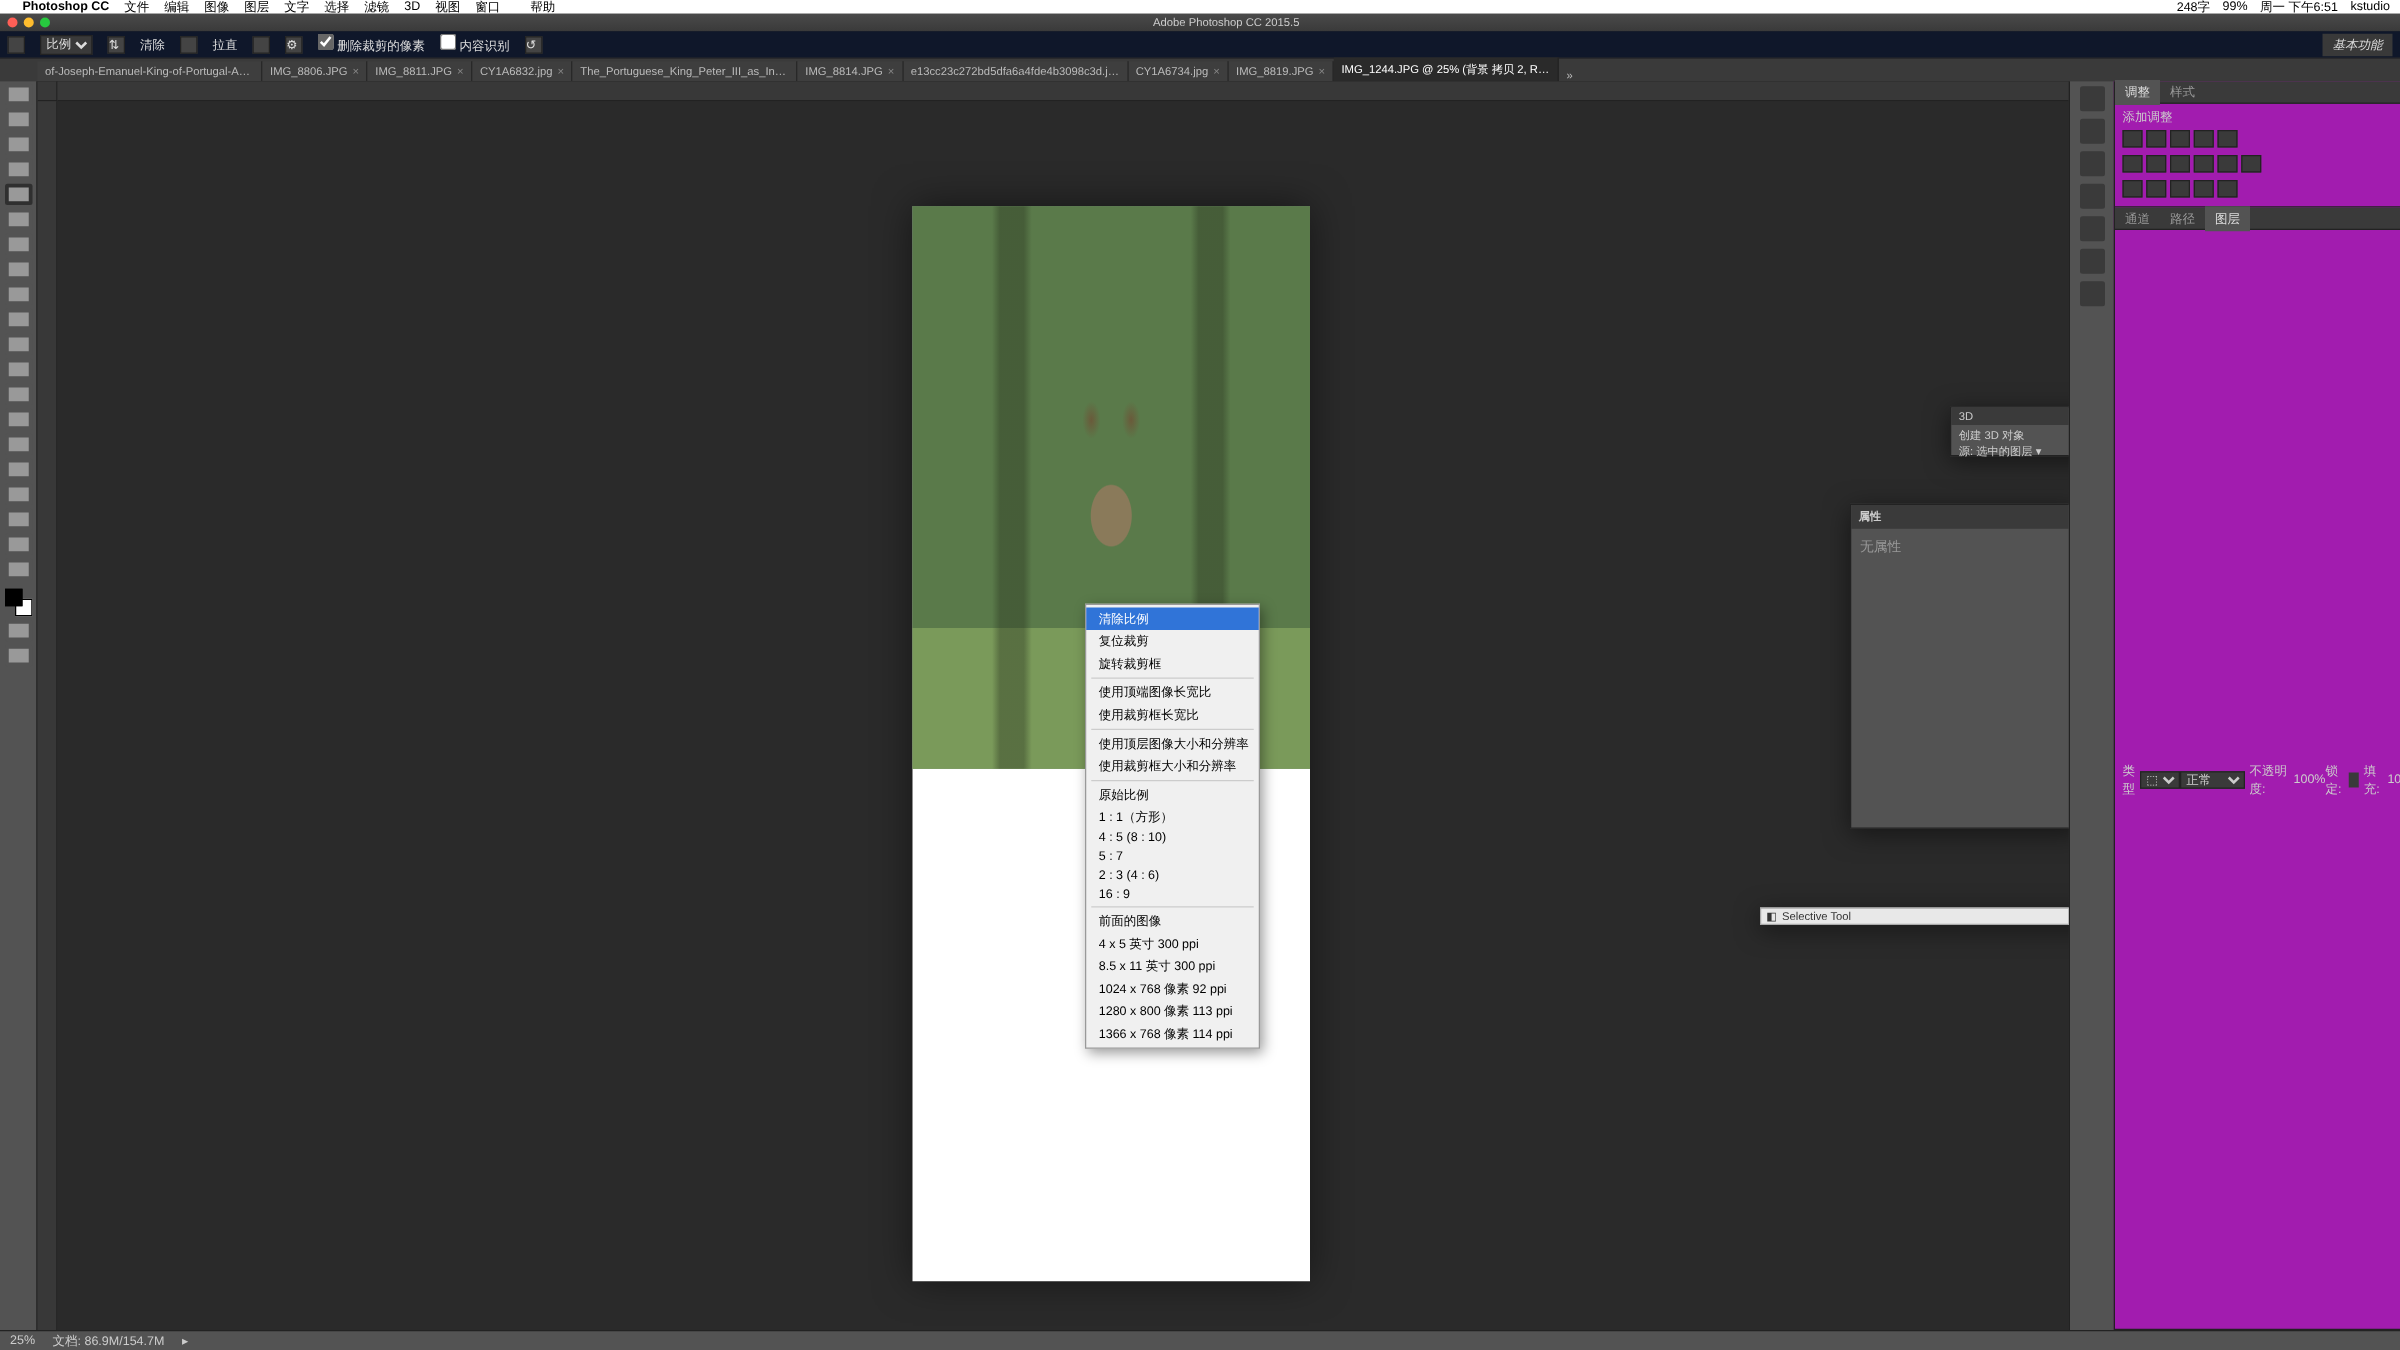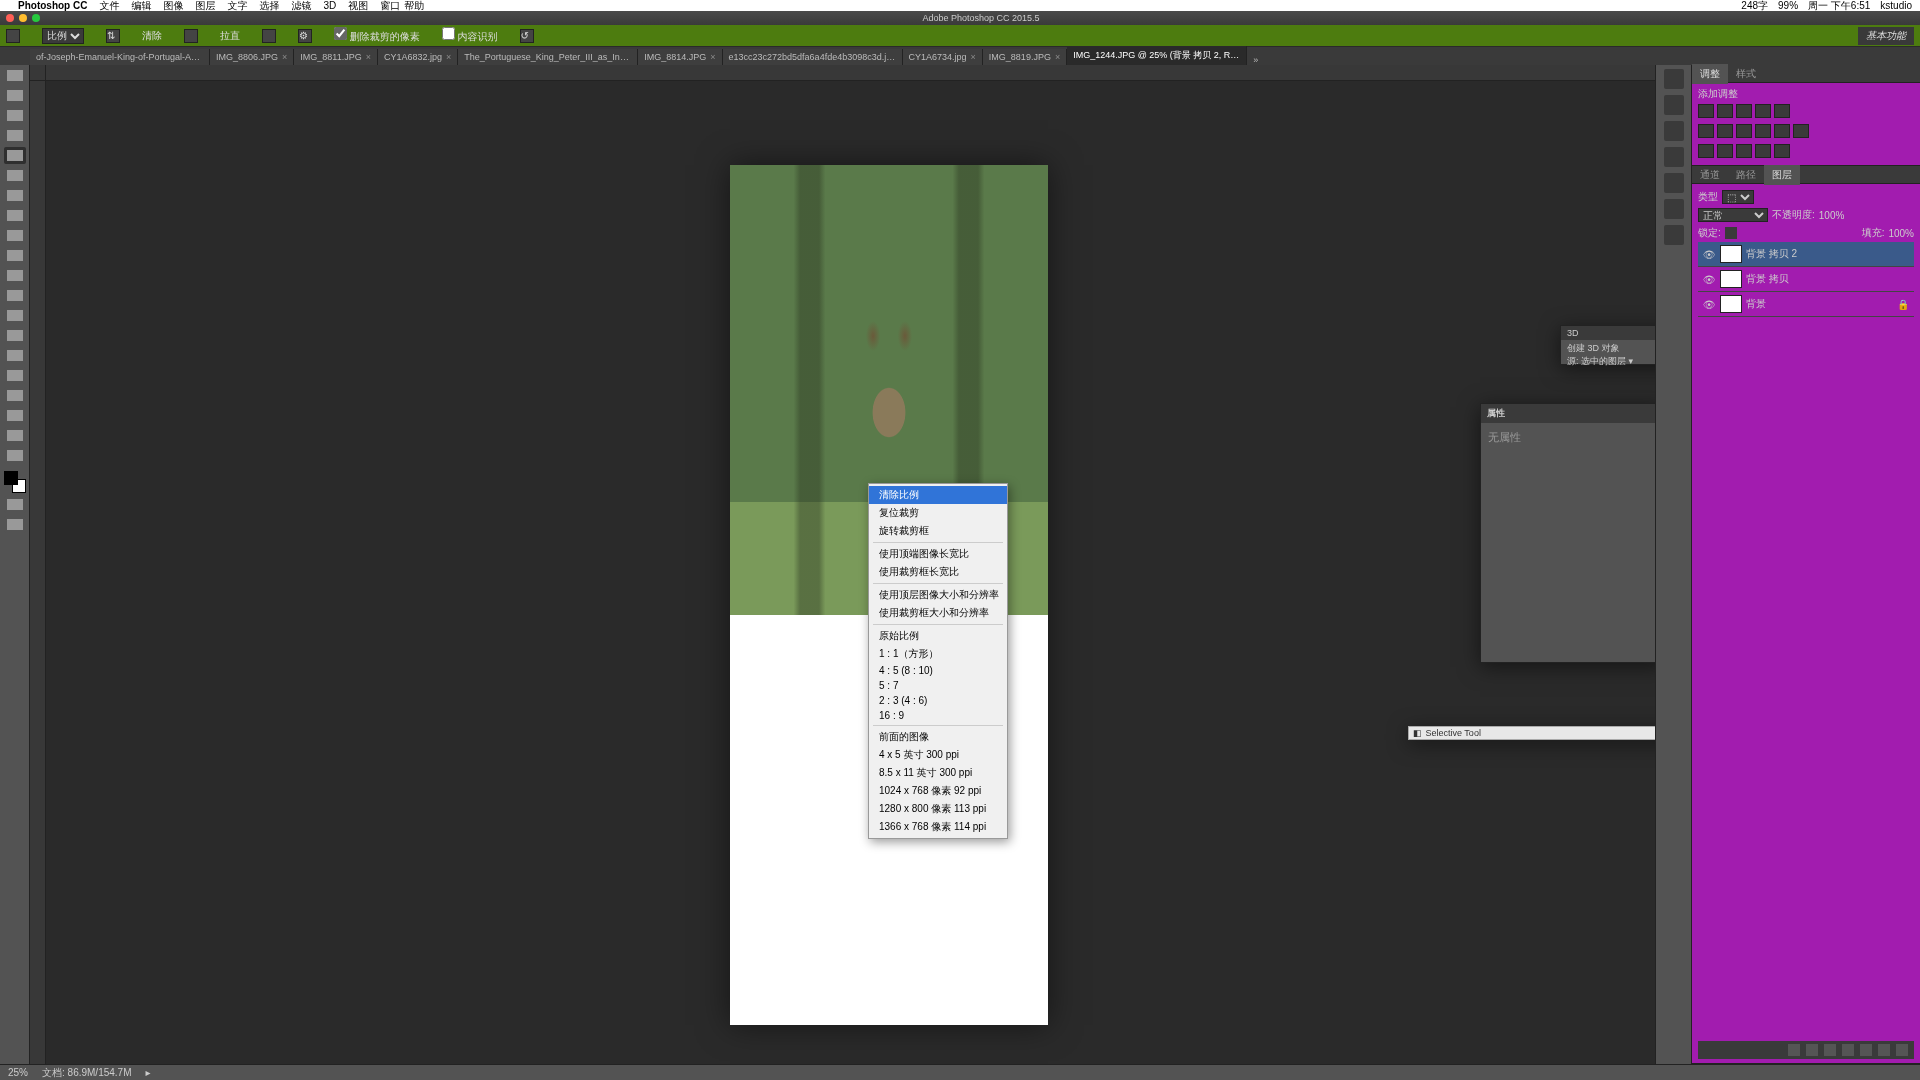--- a/index.html
+++ b/index.html
@@ -13,21 +13,21 @@
 .mac-menubar span { white-space:nowrap; }
 
 
 .title-bar { height:14px; background:linear-gradient(#4a4a4a,#3a3a3a); display:flex; align-items:center; padding:0 6px; font-size:9px; color:#ccc; }
 .traffic { display:flex; gap:5px; margin-right:8px; }
 .traffic span { width:8px; height:8px; border-radius:50%; display:block; }
 .tr-red{background:#ff5f56}.tr-yel{background:#ffbd2e}.tr-grn{background:#27c93f}
 .title-bar .title { margin:0 auto; }
 
 
-.options-bar { height:22px; background:#4d7c0f; border-bottom:1px solid #2a2a2a; display:flex; align-items:center; padding:0 6px; gap:22px; font-size:10px; color:#ddd; }
+.options-bar { height:22px; background:#0f172a; border-bottom:1px solid #2a2a2a; display:flex; align-items:center; padding:0 6px; gap:12px; font-size:10px; color:#ddd; }
 .options-bar select { background:#3a3a3a; color:#ddd; border:1px solid #222; font-size:10px; height:16px; }
 .options-bar .ico { width:14px; height:14px; background:#444; border:1px solid #222; }
 .options-bar input[type=checkbox]{ accent-color:#666; }
 .options-right{ margin-left:auto; padding:2px 8px; background:#393939; font-size:10px;font-style:italic; }
 
 
 .doc-tabs { height:18px; background:#3a3a3a; display:flex; align-items:flex-end; padding-left:30px; font-size:9px; color:#bbb; }
 .doc-tabs .tab { padding:3px 6px; border-right:1px solid #222; white-space:nowrap; max-width:180px; overflow:hidden; text-overflow:ellipsis; background:#3e3e3e; }
 .doc-tabs .tab.active { background:#2a2a2a; color:#fff; }
 .doc-tabs .close{ margin-left:4px; opacity:.6; }
@@ -106,21 +106,21 @@
   <span class="app">Photoshop CC</span>
   <span style="margin-right:12px">文件</span>
   <span style="margin-right:12px">编辑</span>
   <span style="margin-right:12px">图像</span>
   <span style="margin-right:12px">图层</span>
   <span style="margin-right:12px">文字</span>
   <span style="margin-right:12px">选择</span>
   <span style="margin-right:12px">滤镜</span>
   <span style="margin-right:12px">3D</span>
   <span style="margin-right:12px">视图</span>
-  <span style="margin-right:4px">窗口</span>
+  <span style="margin-right:24px">窗口</span>
   <span>帮助</span>
   <div class="menu-right">
     <span>248字</span>
     <span>99%</span>
     <span>周一 下午6:51</span>
     <span>kstudio</span>
   </div>
 </div>
 
 <div class="title-bar">
@@ -287,21 +287,21 @@
           <span></span>
           <span></span>
         </div>
     </div>
 
     <div class="panel-tabs">
       <span>通道</span>
       <span>路径</span>
       <span class="active">图层</span>
     </div>
-    <div class="panel-body" style="flex:1;display:flex;flex-direction:column">
+    <div class="panel-body" style="flex:1;display:flex;flex-direction:row">
       <div class="row">
         <span>类型</span>
         <select class="sb"><option>⬚</option></select>
       </div>
       <div class="row">
         <select class="sb" style="width:70px"><option>正常</option></select>
         <span>不透明度:</span>
         <span>100%</span>
       </div>
       <div class="row">

